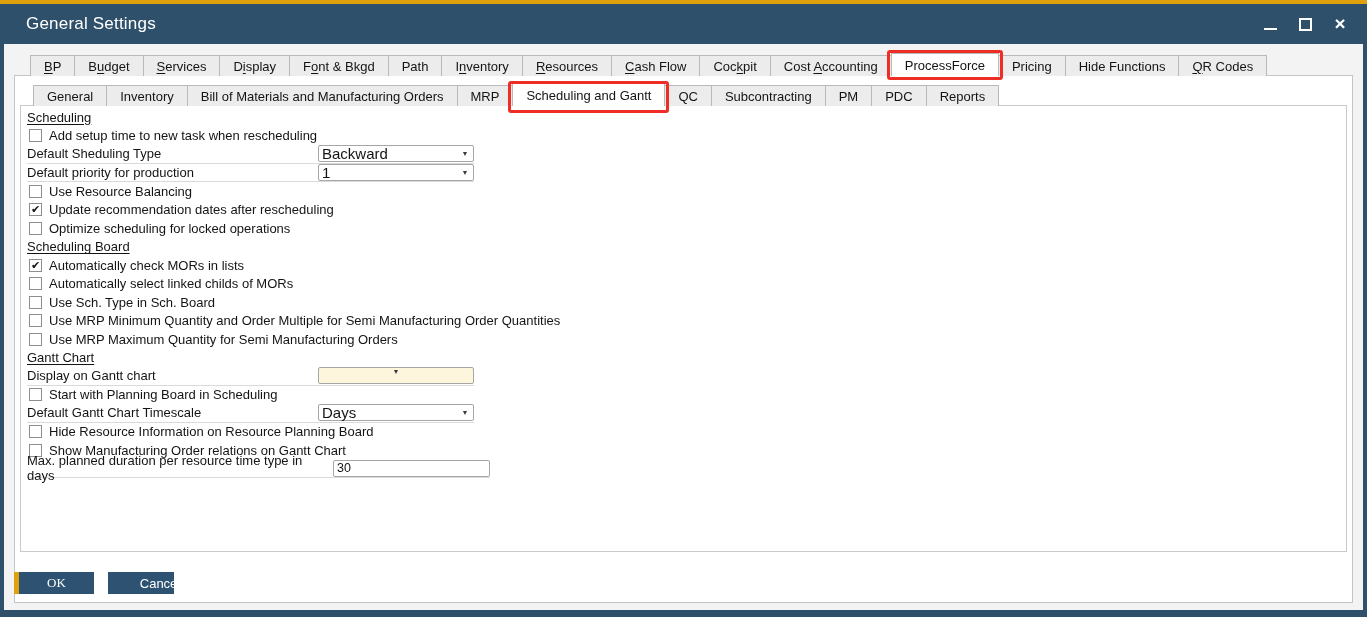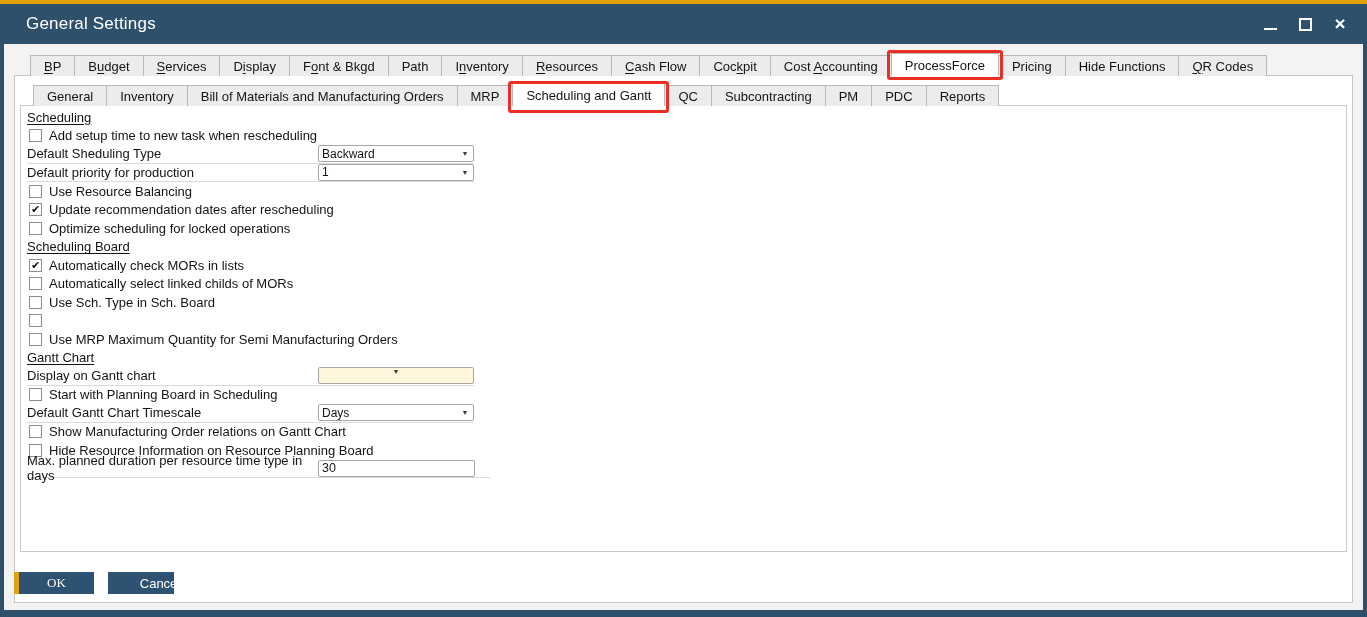--- a/index.html
+++ b/index.html
@@ -36,23 +36,23 @@
   .sec-header { height:18.5px; display:flex; align-items:center; text-decoration:underline; text-underline-offset:2px; }
   .row { height:18.5px; display:flex; align-items:center; }
   .field-row { width:447px; border-bottom:1px solid #dadada; }
   .input-row { width:463px; }
   .checkbox { width:13px; height:13px; background:#fff; border:1px solid #8e8e8e; margin-left:2px; margin-right:7px;
               display:flex; align-items:center; justify-content:center; font-size:11px; line-height:11px; color:#111; cursor:pointer; flex:0 0 13px; }
   .flabel { width:291px; flex:0 0 291px; }
   .dropdown { width:156px; height:17px; background:#fff; border:1px solid #a6a6a6; border-radius:2px;
               display:flex; align-items:center; cursor:pointer; }
   .dropdown.hl { background:#fdf6dc;flex-direction:column; }
-  .dd-val { flex:1; padding-left:3px; font-size:12px; white-space:nowrap; overflow:hidden; }
+  .dd-val { flex:1; padding-left:3px; font-size:15px; white-space:nowrap; overflow:hidden; }
   .dd-arrow { flex:0 0 16px; font-size:7px; color:#3a3a3a; text-align:center; }
-  .text-input { width:157px; height:17px; border:1px solid #a6a6a6; border-radius:2px;
+  .text-input { margin-left:15px; width:157px; height:17px; border:1px solid #a6a6a6; border-radius:2px;
                 font-family:"Liberation Sans", sans-serif; font-size:12.5px; padding-left:3px; color:#141414; background:#fff; }
 
   .footer-btns { position:absolute; left:10px; top:528px; display:flex; gap:14px; z-index:2; }
   .btn { height:22px; display:flex; align-items:center; justify-content:center; color:#fff; font-size:13px; cursor:pointer; }
   .ok-wrap { display:flex; height:22px; cursor:pointer; }
   .ok-strip { width:5px; height:22px; }
   .btn-ok { width:75px;font-family:Liberation Serif, serif; }
   .btn-cancel { width:66px;padding-left:38px; }
 </style>
 </head>
@@ -205,20 +205,21 @@
         <div class="row cb-row">
           <span class="checkbox"></span>
           <span>Automatically select linked childs of MORs</span>
         </div>
         <div class="row cb-row">
           <span class="checkbox"></span>
           <span>Use Sch. Type in Sch. Board</span>
         </div>
         <div class="row cb-row">
           <span class="checkbox"></span>
+          <span>Use MRP Minimum Quantity and Order Multiple for Semi Manufacturing Order Quantities</span>
         </div>
         <div class="row cb-row">
           <span class="checkbox"></span>
           <span>Use MRP Maximum Quantity for Semi Manufacturing Orders</span>
         </div>
         <div class="sec-header">Gantt Chart</div>
         <div class="row field-row">
           <span class="flabel">Display on Gantt chart</span>
           <span class="dropdown hl" style="background: rgb(253, 246, 220);">
             <span class="dd-val">MO Number</span>
@@ -231,25 +232,25 @@
         </div>
         <div class="row field-row">
           <span class="flabel">Default Gantt Chart Timescale</span>
           <span class="dropdown">
             <span class="dd-val">Days</span>
             <span class="dd-arrow">▼</span>
           </span>
         </div>
         <div class="row cb-row">
           <span class="checkbox"></span>
+          <span>Hide Resource Information on Resource Planning Board</span>
+        </div>
+        <div class="row cb-row">
+          <span class="checkbox"></span>
           <span>Show Manufacturing Order relations on Gantt Chart</span>
-        </div>
-        <div class="row cb-row">
-          <span class="checkbox"></span>
-          <span>Hide Resource Information on Resource Planning Board</span>
         </div>
         <div class="row field-row input-row">
           <span class="flabel">Max. planned duration per resource time type in days</span>
           <input class="text-input" value="30" style="">
         </div>
       </div>
 
     <div class="footer-btns">
       <div class="ok-wrap">
         <div class="ok-strip" id="ok-strip" style="background: rgb(223, 162, 13);"></div>

